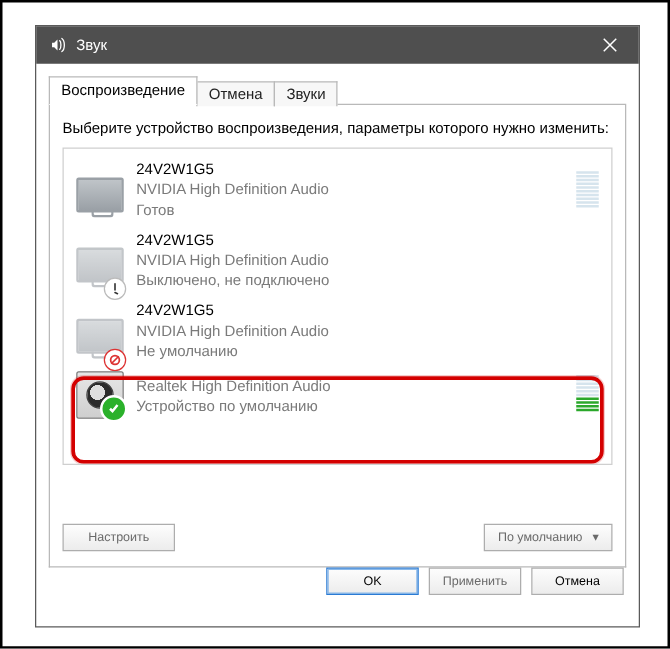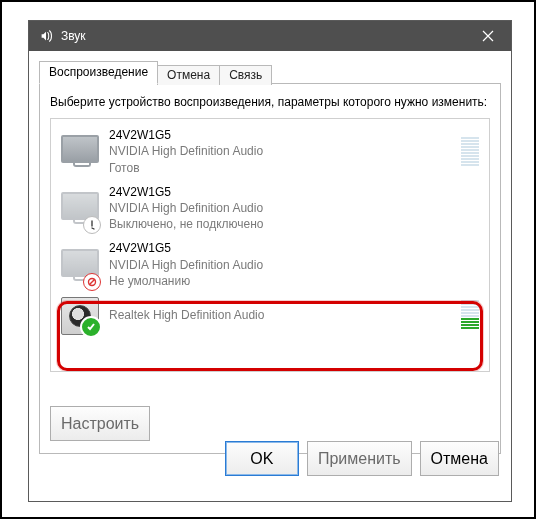--- a/index.html
+++ b/index.html
@@ -11,33 +11,33 @@
   .ti-close{width:34px;height:30px;display:flex;align-items:center;justify-content:center;cursor:default}
   .ti-close svg{width:12px;height:12px;stroke:#fff;stroke-width:1.2}
   .client{padding:6px 10px 10px 10px}
   .tabstrip{display:flex;align-items:flex-end;border-bottom:1px solid #b9b9b9;height:24px;margin-top:2px}
   .tab{padding:3px 9px 4px 9px;border:1px solid #b9b9b9;border-bottom:none;background:#fff;margin-right:-1px;font-size:12px;color:#000;position:relative;top:1px;cursor:default}
   .tab.active{background:#fff;border-bottom:1px solid #fff;z-index:2}
   .tab.inactive{background:#f7f7f7;top:2px;padding-top:2px;padding-bottom:3px;color:#222}
   .panel{border:1px solid #b9b9b9;border-top:none;padding:10px 10px 12px 10px;height:370px;box-sizing:border-box;position:relative}
   .instr{font-size:12px;color:#000;margin-bottom:8px;line-height:1.35}
   .devbox{border:1px solid #cfcfcf;background:#fff;height:252px;overflow:hidden;position:relative}
-  .dev{display:flex;align-items:center;padding:8px 10px 6px 10px;position:relative}
+  .dev{display:flex;align-items:flex-end;padding:8px 10px 6px 10px;position:relative}
   .dev + .dev{padding-top:2px}
   .devicon{width:36px;height:36px;flex:0 0 36px;margin-right:12px;position:relative}
   .devtext{flex:1;line-height:1.35}
   .devname{color:#000}
   .devsub{color:#7a7a7a}
   .meter{width:18px;align-self:center;display:flex;flex-direction:column-reverse;gap:1px}
   .bar{height:2px;background:#d6e4ed}
   .bar.on{background:#2aa82a}
   .hl{position:absolute;left:6px;right:6px;top:182px;height:64px;border:3px solid #d40000;border-radius:10px;pointer-events:none;box-shadow:0 0 0 1px rgba(212,0,0,.2)}
   .panelbtns{position:absolute;left:10px;right:10px;bottom:12px;display:flex;gap:8px;align-items:center}
   .spacer{flex:1}
-  .btn{min-width:90px;height:35px;border:1px solid #adadad;background:linear-gradient(#fdfdfd,#ececec);font-size:16px;padding:0 10px;display:inline-flex;align-items:center;justify-content:center;cursor:default;color:#6a6a6a}
+  .btn{min-width:90px;height:22px;border:1px solid #adadad;background:linear-gradient(#fdfdfd,#ececec);font-size:10px;padding:0 10px;display:inline-flex;align-items:center;justify-content:center;cursor:default;color:#6a6a6a}
   .btn.enabled{color:#000}
   .btn.primary{border-color:#2a7bd4;box-shadow:inset 0 0 0 1px #8ab9ea}
   .btn .caret{margin-left:8px}
   .dlgbtns{position:absolute;right:12px;bottom:25px;display:flex;gap:8px}
   .dlgbtns .btn{min-width:74px}
   
   .mon{width:34px;height:24px;border:2px solid #9aa0a6;border-radius:2px;background:linear-gradient(#bfc4c8,#9aa0a6);position:relative;margin-top:2px}
   .mon::after{content:"";position:absolute;bottom:-6px;left:10px;width:14px;height:4px;border:2px solid #9aa0a6;border-top:none;border-radius:0 0 3px 3px}
   .mon.faded{opacity:.6}
   .badge{position:absolute;right:-4px;bottom:-8px;width:16px;height:16px;border-radius:50%;background:#fff;border:1px solid #bbb;display:flex;align-items:center;justify-content:center}
@@ -66,21 +66,21 @@
         <svg viewBox="0 0 12 12">
             <path d="M1 1l10 10M11 1L1 11"></path>
           </svg>
       </span>
     </div>
 
     <div class="client">
       <div class="tabstrip">
         <div class="tab active">Воспроизведение</div>
         <div class="tab inactive">Отмена</div>
-        <div class="tab inactive">Связь</div>
+        <div class="tab inactive">Звуки</div>
       </div>
 
       <div class="panel">
         <div class="instr">Выберите устройство воспроизведения, параметры которого нужно изменить:</div>
 
         <div class="devbox">
 
           <div class="dev">
             <div class="devicon">
                 <div class="mon"></div>
@@ -141,20 +141,21 @@
             <div class="devicon">
               <div class="spk"></div>
               <div class="check">
                   <svg viewBox="0 0 10 10">
                     <path d="M2 5l2 2 4-5"></path>
                   </svg>
                 </div>
             </div>
             <div class="devtext">
               <div class="devsub">Realtek High Definition Audio</div>
+              <div class="devsub">Устройство по умолчанию</div>
             </div>
             <div class="meter">
               <div class="bar on"></div>
                 <div class="bar on"></div>
                 <div class="bar on"></div>
                 <div class="bar on"></div>
                 <div class="bar"></div>
               <div class="bar"></div>
                 <div class="bar"></div>
                 <div class="bar"></div>
@@ -162,20 +163,24 @@
                 <div class="bar"></div>
             </div>
           </div>
 
           <div class="hl"></div>
         </div>
 
         <div class="panelbtns">
           <button class="btn">Настроить</button>
           <div class="spacer"></div>
+          <button class="btn">
+            <span>По умолчанию</span>
+            <span class="caret">▾</span>
+          </button>
         </div>
       </div>
     </div>
 
     <div class="dlgbtns">
       <button class="btn enabled primary">OK</button>
       <button class="btn">Применить</button>
       <button class="btn enabled">Отмена</button>
     </div>
 

